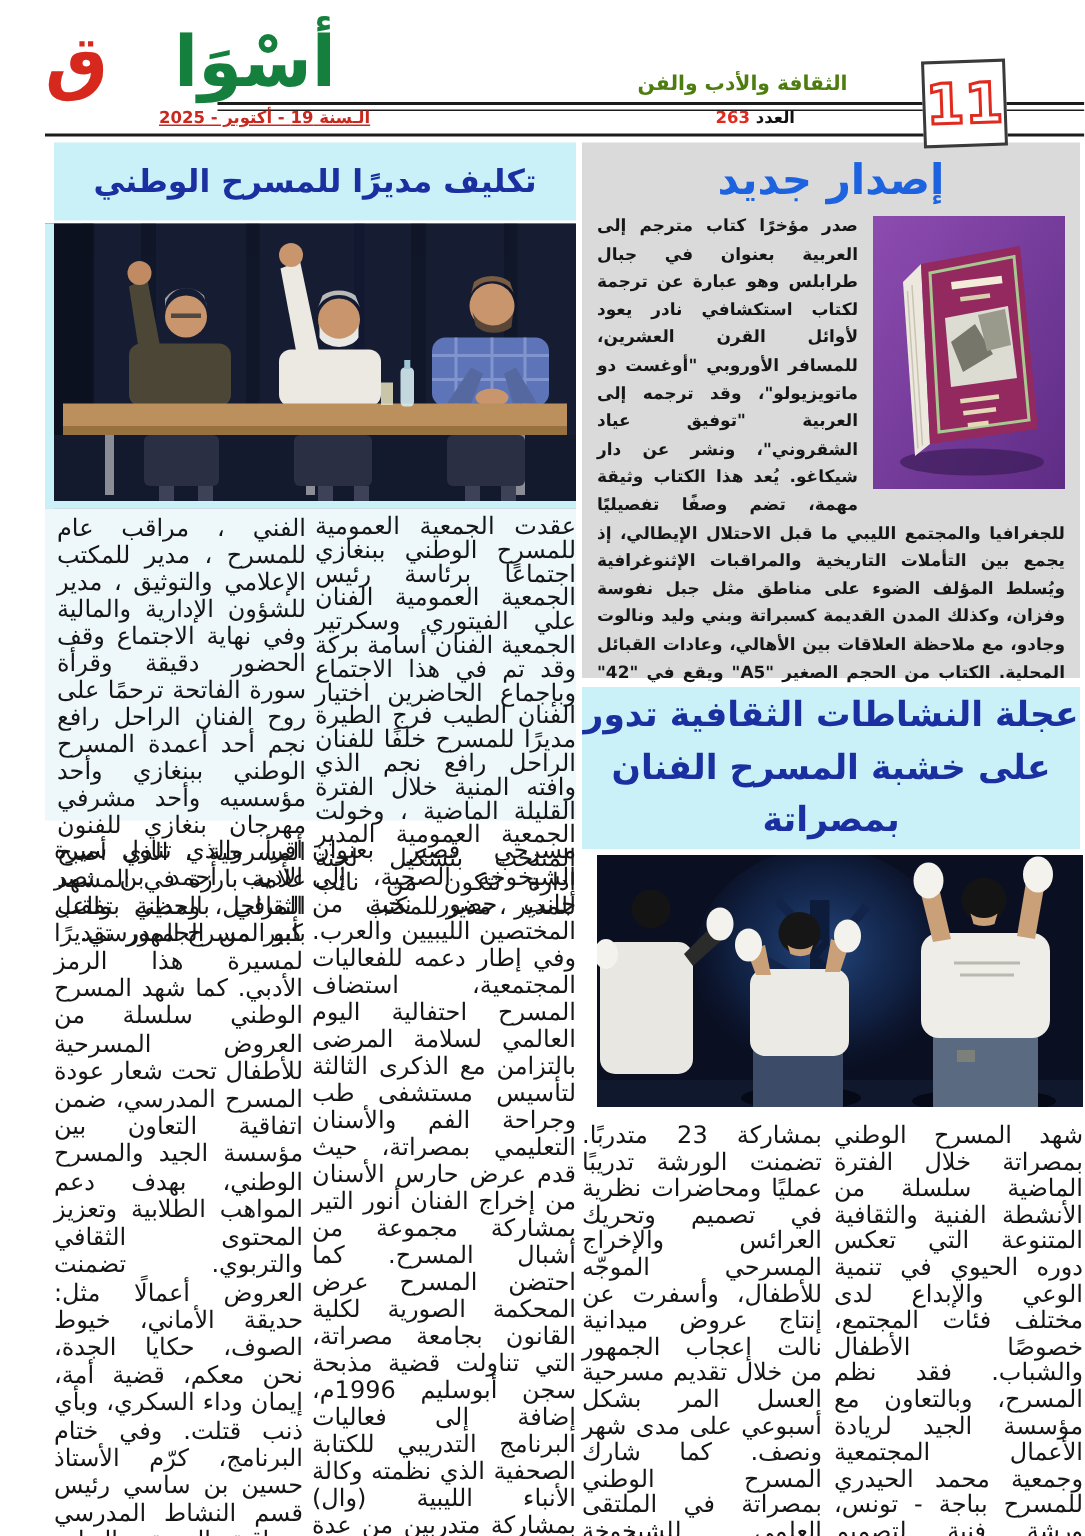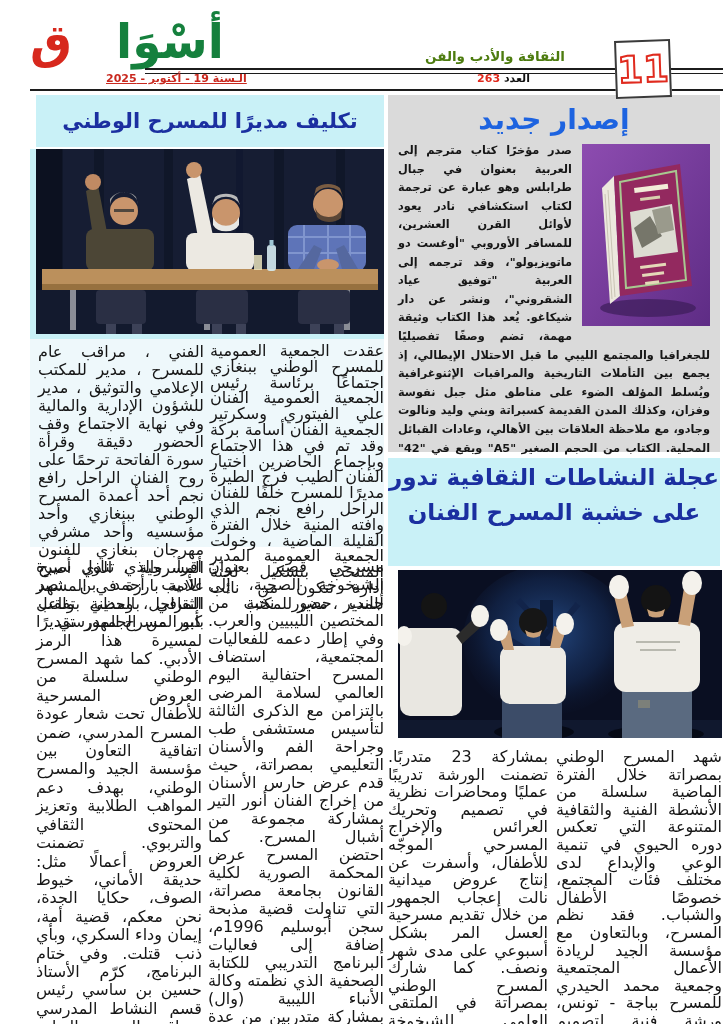--- a/index.html
+++ b/index.html
@@ -183,20 +183,21 @@
           <rect x="63" y="138" width="14" height="3" transform="rotate(-7 63 138)" fill="#e4d8b8"></rect>
         </svg>
       </div>
       <span>صدر مؤخرًا كتاب مترجم إلى العربية بعنوان في جبال طرابلس وهو عبارة عن ترجمة لكتاب استكشافي نادر يعود لأوائل القرن العشرين، للمسافر الأوروبي "أوغست دو ماتويزيولو"، وقد ترجمه إلى العربية "توفيق عياد الشقروني"، ونشر عن دار شيكاغو. يُعد هذا الكتاب وثيقة مهمة، تضم وصفًا تفصيليًا للجغرافيا والمجتمع الليبي ما قبل الاحتلال الإيطالي، إذ يجمع بين التأملات التاريخية والمراقبات الإثنوغرافية ويُسلط المؤلف الضوء على مناطق مثل جبل نفوسة وفزان، وكذلك المدن القديمة كسبراتة وبني وليد ونالوت وجادو، مع ملاحظة العلاقات بين الأهالي، وعادات القبائل المحلية. الكتاب من الحجم الصغير "A5" ويقع في "42" صفحة، وصدر ضمن سلسلة إصدارات تهدف إلى إحياء أدب الرحلات والمصادر الأجنبية عن ليبيا..</span>
     </div>
   </div>
 
   <div class="ms-headline">
     <div>عجلة النشاطات الثقافية تدور</div>
     <div>على خشبة المسرح الفنان</div>
+    <div>بمصراتة</div>
   </div>
 
   <div class="ms-photo">
     <svg class="fillsvg" viewBox="0 0 324 168" preserveAspectRatio="none">
       <defs>
         <radialGradient id="glow" cx="0.5" cy="0.45" r="0.6">
           <stop offset="0" stop-color="#2a5494" stop-opacity="0.85"></stop>
           <stop offset="0.6" stop-color="#16305e" stop-opacity="0.5"></stop>
           <stop offset="1" stop-color="#0a0f22" stop-opacity="0"></stop>
         </radialGradient>

